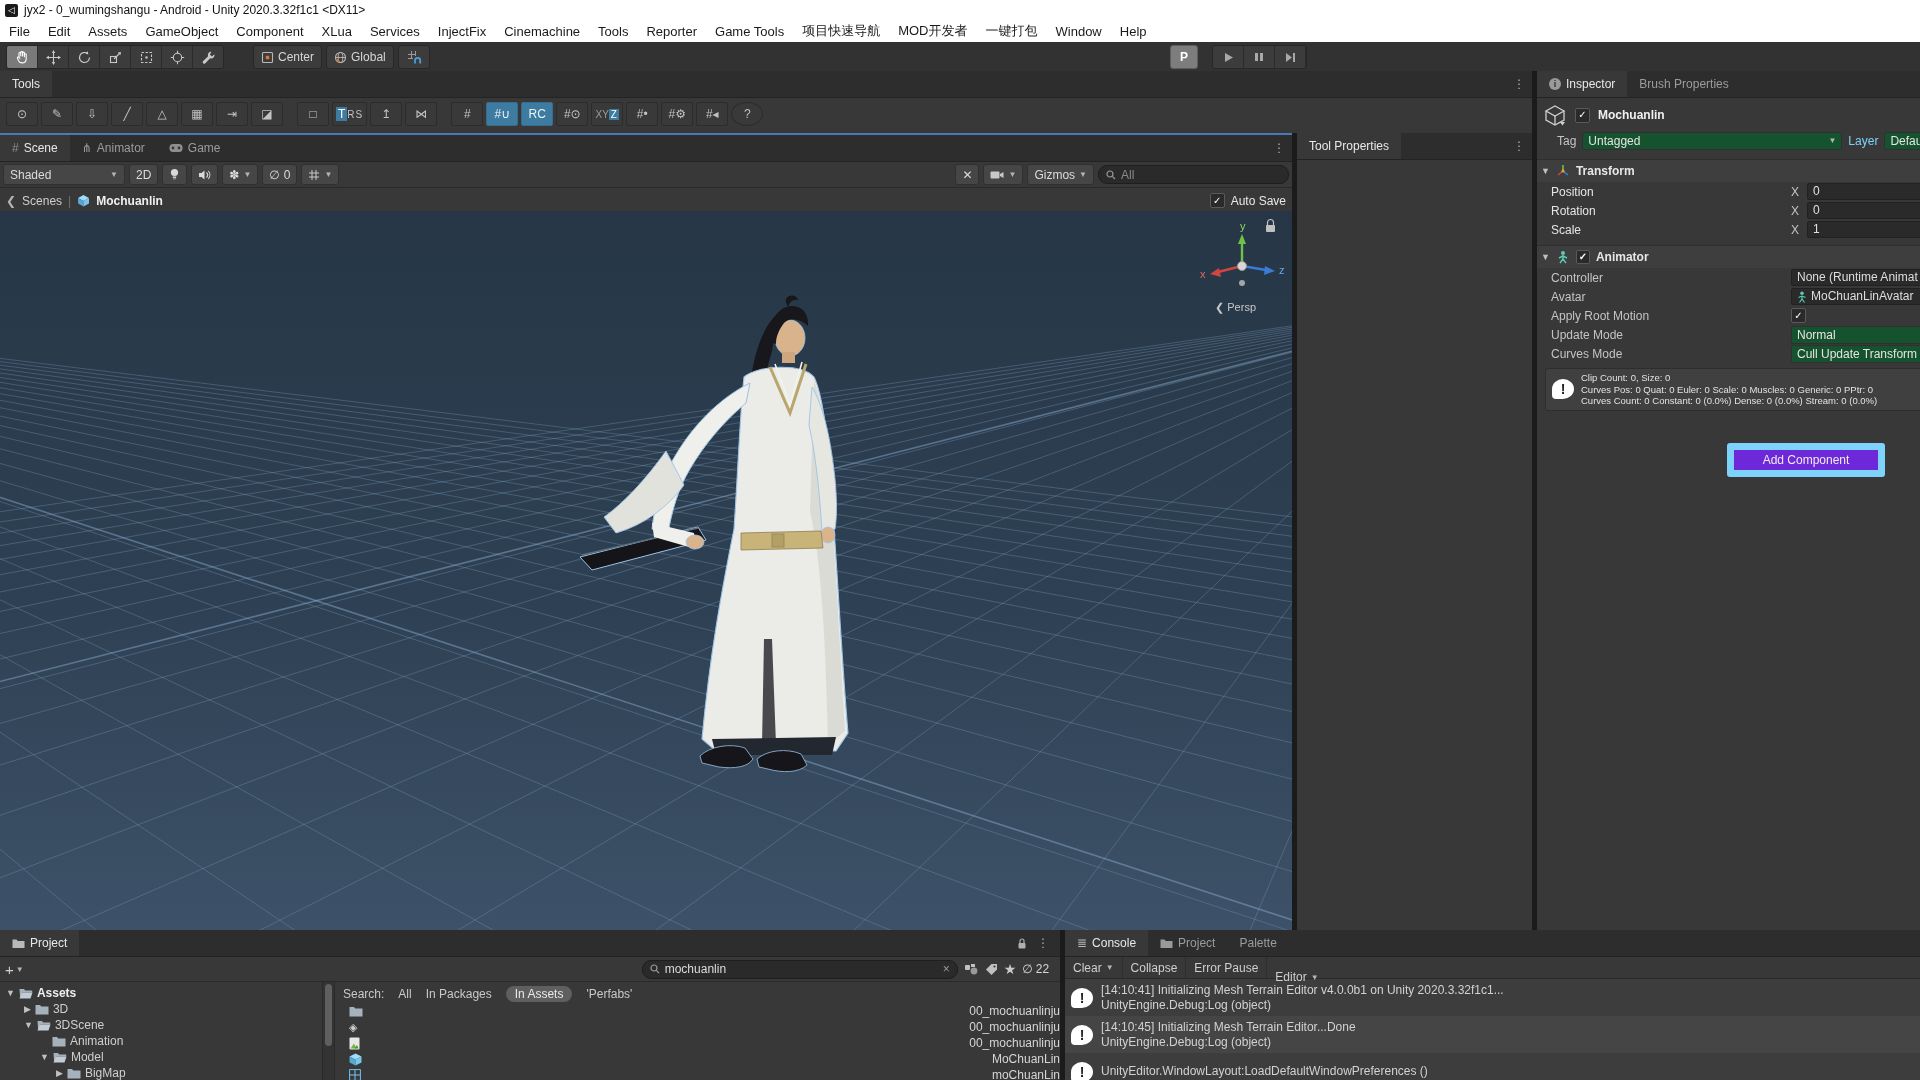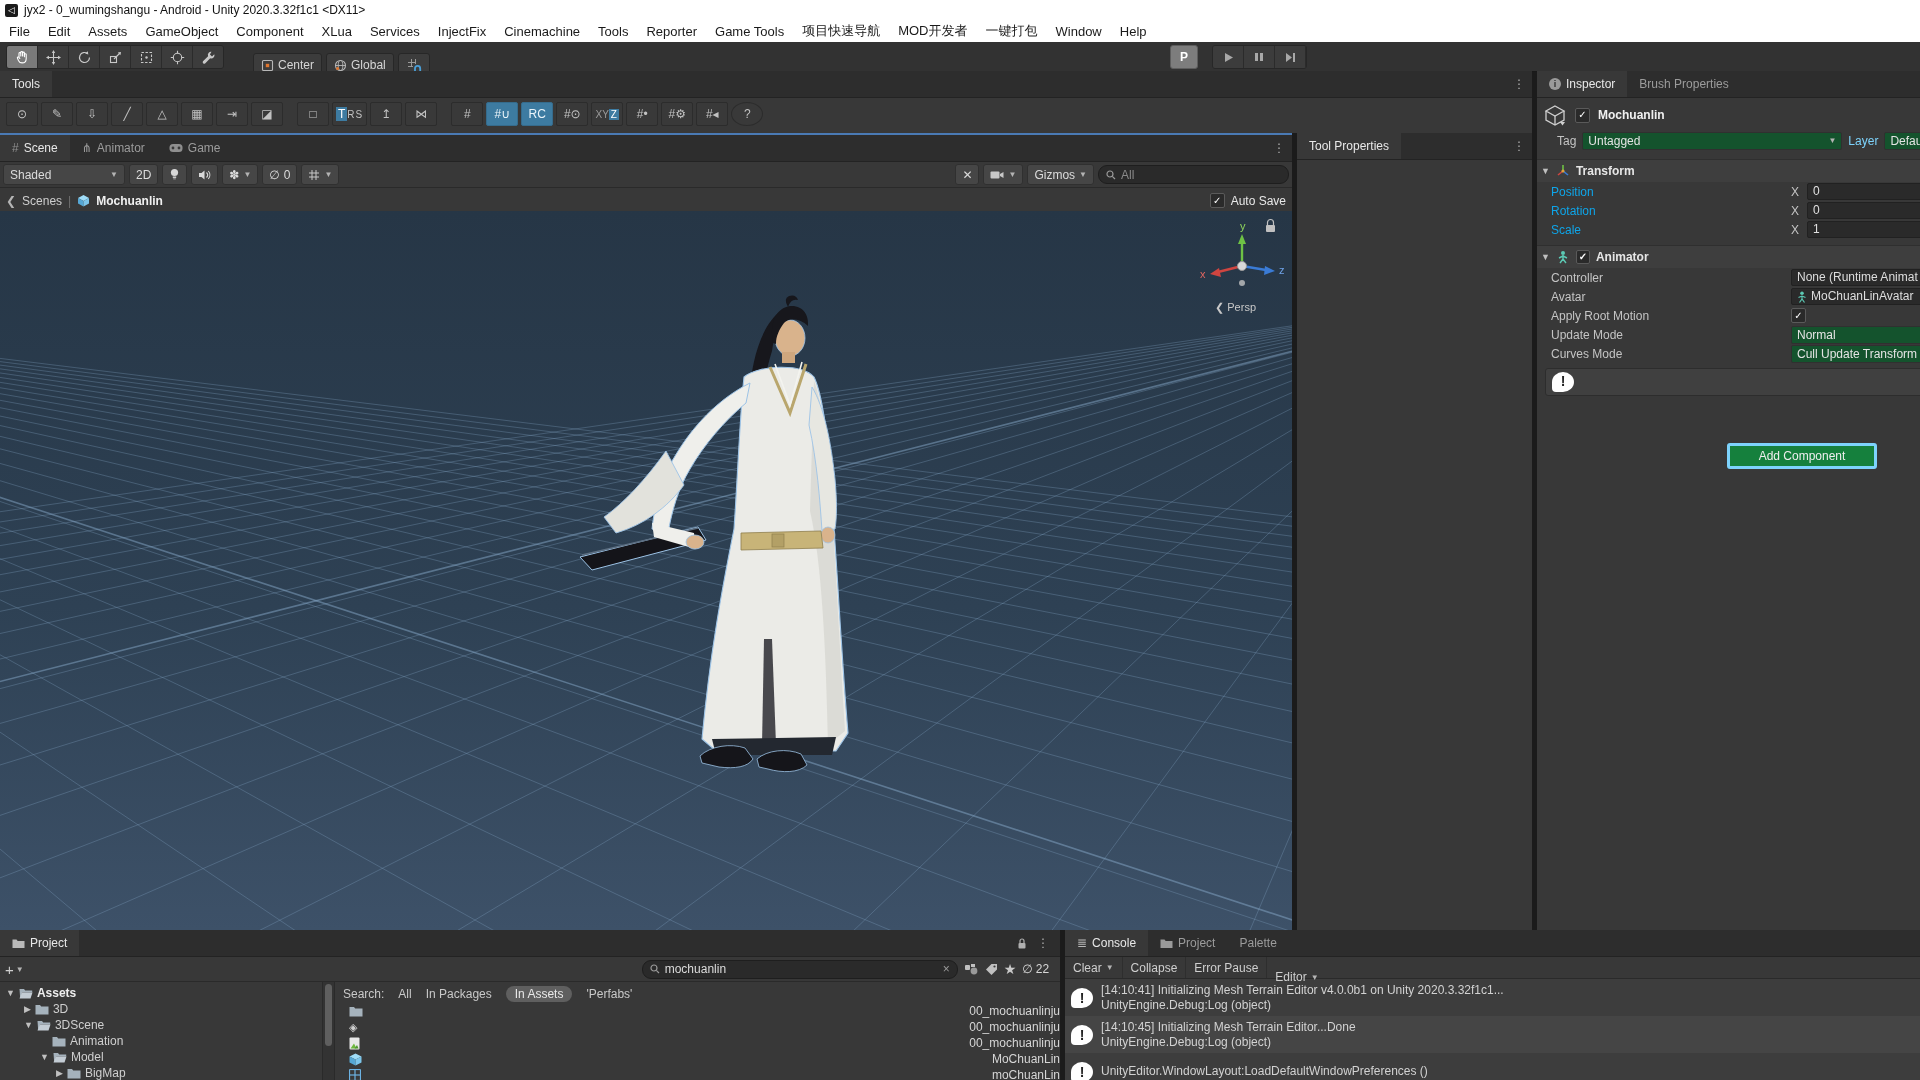--- a/index.html
+++ b/index.html
@@ -14,21 +14,21 @@
   .appicon{width:13px;height:13px;background:#1b1b1b;border-radius:2px;margin:0 6px 0 5px;color:#fff;font-size:9px;display:flex;align-items:center;justify-content:center;}
   .menubar{left:0;top:20px;width:1920px;height:22px;background:#ffffff;color:#1a1a1a;display:flex;align-items:center;font-size:13px;border-bottom:1px solid #e3e3e3;}
   .mi{padding:0 9px;}
 
   
   .topbar{left:0;top:42px;width:1920px;height:29px;background:#323232;border-bottom:1px solid #191919;}
   .tgroup{display:flex;height:22px;border-radius:3px;overflow:hidden;border:1px solid #272727;}
   .tbtn{width:30px;height:22px;background:#3c3c3c;display:flex;align-items:center;justify-content:center;color:#c8c8c8;border-right:1px solid #2b2b2b;}
   .tbtn:last-child{border-right:none;}
   .tbtn.sel{background:#7a7a7a;color:#fff;}
-  .wbtn{height:22px;background:#3c3c3c;border:1px solid #272727;border-radius:3px;display:flex;align-items:center;gap:4px;padding:0 7px;color:#d6d6d6;margin-top:8px;}
+  .wbtn{height:22px;background:#3c3c3c;border:1px solid #272727;border-radius:3px;display:flex;align-items:center;gap:4px;padding:0 7px;color:#d6d6d6;}
   .playbtn{width:30px;height:22px;background:#3c3c3c;display:flex;align-items:center;justify-content:center;color:#a8a8a8;border-right:1px solid #2b2b2b;}
   .pbtn{width:26px;height:22px;background:#7d7d7d;border:1px solid #5d5d5d;border-radius:3px;color:#fff;font-weight:bold;display:flex;align-items:center;justify-content:center;}
 
   
   .tabstrip{background:#2d2d2d;display:flex;align-items:stretch;height:26px;border-bottom:1px solid #232323;}
   .tab{padding:0 12px;display:flex;align-items:center;gap:5px;color:#9c9c9c;font-size:12px;}
   .tab.active{background:#383838;color:#e8e8e8;}
   .kebab{margin-left:auto;color:#b0b0b0;padding:0 7px;display:flex;align-items:center;}
   .panel{background:#383838;}
   .tri{font-size:9px;color:#c0c0c0;}
@@ -44,29 +44,29 @@
   .scenebar{height:25px;background:#383838;border-bottom:1px solid #2a2a2a;display:flex;align-items:center;gap:4px;padding:0 3px;}
   .sctl{height:19px;background:#464646;border:1px solid #303030;border-radius:3px;display:flex;align-items:center;gap:4px;padding:0 6px;color:#dcdcdc;}
   .crumbbar{height:25px;background:#383838;border-bottom:1px solid #262626;display:flex;align-items:center;padding:0 6px;gap:6px;}
   .viewport{background:linear-gradient(180deg,#263646 0%,#2e4154 55%,#3d5168 100%);}
   .checkbox{width:13px;height:13px;background:#2a2a2a;border:1px solid #5a5a5a;border-radius:2px;display:flex;align-items:center;justify-content:center;color:#fff;font-size:10px;line-height:10px;}
 
   
   .inspector{overflow:hidden;}
   .irow{display:flex;align-items:center;height:19px;padding-left:14px;}
   .ilabel{width:240px;color:#c4c4c4;flex:0 0 auto;}
-  .rlabel{width:240px;color:#0ea5e9;flex:0 0 auto;}
+  .rlabel{width:240px;color:#e5e5e5;flex:0 0 auto;}
   .axis{width:16px;color:#c4c4c4;flex:0 0 auto;}
   .nfield{flex:0 0 150px;height:15px;background:#2a2a2a;border:1px solid #212121;border-radius:2px;padding:0 5px;color:#e0e0e0;line-height:15px;}
   .ofield{flex:0 0 200px;height:15px;background:#2a2a2a;border:1px solid #212121;border-radius:2px;padding:0 5px;color:#dedede;line-height:15px;display:flex;align-items:center;gap:4px;white-space:nowrap;overflow:hidden;}
   .efield{flex:0 0 200px;height:16px;background:#14532d;border:1px solid #303030;border-radius:2px;padding:0 5px;color:#e4e4e4;line-height:16px;white-space:nowrap;overflow:hidden;}
   .comphead{display:flex;align-items:center;height:22px;gap:6px;padding-left:4px;border-top:1px solid #2f2f2f;background:#3e3e3e;font-weight:bold;color:#e6e6e6;}
   .helpbox{margin:5px 0 0 8px;width:540px;background:#404040;border:1px solid #2d2d2d;border-radius:3px;display:flex;align-items:center;gap:7px;padding:3px 6px;font-size:9.5px;line-height:11.5px;color:#e2e2e2;}
   .bang{flex:0 0 22px;width:22px;height:20px;background:#fff;border-radius:50% 50% 50% 4px;color:#222;font-weight:bold;display:flex;align-items:center;justify-content:center;font-size:14px;}
-  .addcomp{position:absolute;left:190px;top:372px;width:144px;height:20px;background:#15803d;border:3px solid #7dd3fc;border-radius:3px;color:#eee;display:flex;align-items:center;justify-content:center;}
+  .addcomp{position:absolute;left:190px;top:372px;width:144px;height:20px;background:#6d28d9;border:7px solid #7dd3fc;border-radius:3px;color:#eee;display:flex;align-items:center;justify-content:center;}
 
   
   .ptool{height:24px;background:#383838;border-bottom:1px solid #2a2a2a;display:flex;align-items:center;padding:0 5px;gap:6px;}
   .searchpill{height:17px;background:#2a2a2a;border:1px solid #1e1e1e;border-radius:9px;display:flex;align-items:center;gap:5px;padding:0 7px;color:#dcdcdc;}
   .treerow{height:16px;display:flex;align-items:center;gap:4px;color:#cfcfcf;}
   .filerow{height:16px;display:flex;align-items:center;gap:5px;color:#d6d6d6;padding-left:14px;justify-content:space-between;}
   .pill{background:#5f5f5f;border-radius:9px;padding:1px 9px;color:#e8e8e8;}
 
   
   .ctool{height:21px;background:#383838;border-bottom:1px solid #2a2a2a;display:flex;align-items:center;color:#cfcfcf;}
@@ -589,20 +589,25 @@
       <span class="ilabel">Update Mode</span>
       <div class="efield">Normal</div>
     </div>
     <div class="irow">
       <span class="ilabel">Curves Mode</span>
       <div class="efield">Cull Update Transform</div>
     </div>
 
     <div class="helpbox nowrap">
       <span class="bang">!</span>
+      <div>
+        <div>Clip Count: 0, Size: 0</div>
+        <div>Curves Pos: 0 Quat: 0 Euler: 0 Scale: 0 Muscles: 0 Generic: 0 PPtr: 0</div>
+        <div>Curves Count: 0 Constant: 0 (0.0%) Dense: 0 (0.0%) Stream: 0 (0.0%)</div>
+      </div>
     </div>
 
     <div class="addcomp">Add Component</div>
   </div>
 
   <div class="abs panel" style="left:0;top:930px;width:1060px;height:150px;">
     <div class="tabstrip">
       <div class="tab active">
         <svg class="icon-svg" width="13" height="11" viewBox="0 0 13 11">
             <path d="M0.5 1.5 h4 l1.2 1.5 h6.8 v7 h-12 z" fill="#b9b9b9"></path>

